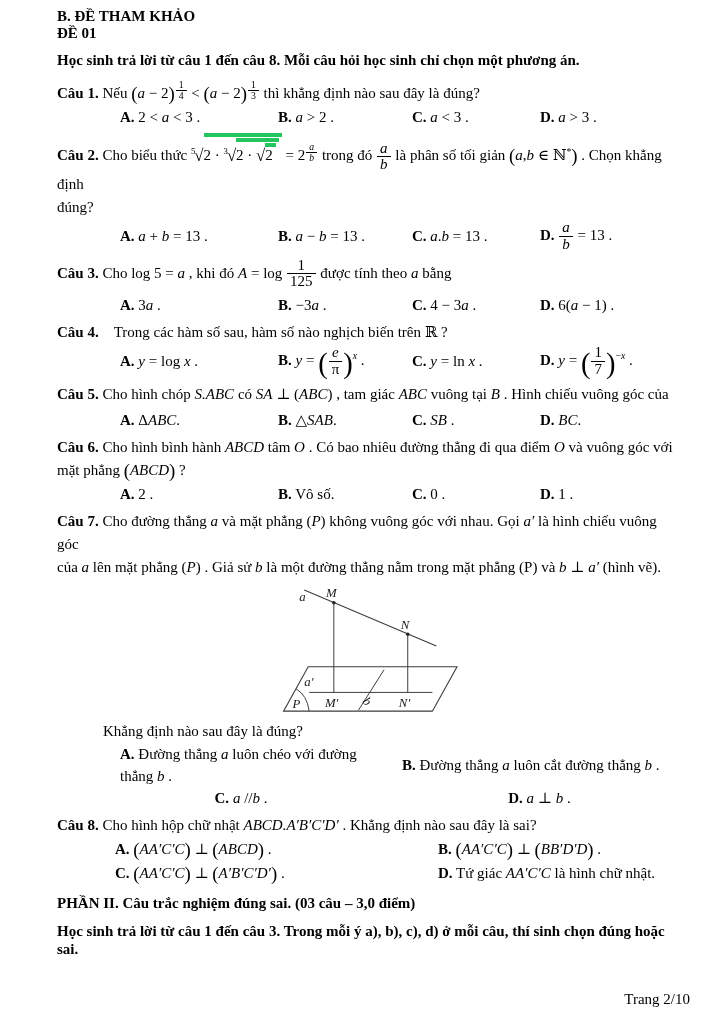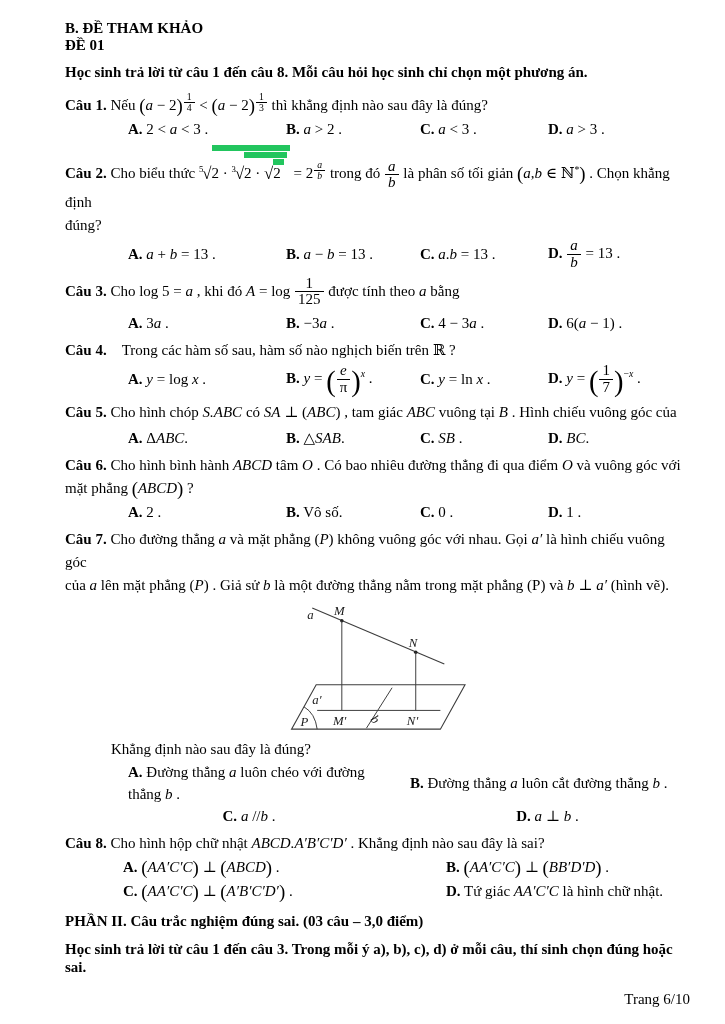--- a/index.html
+++ b/index.html
@@ -1,36 +1,36 @@
 <!DOCTYPE html>
 <html><head>
 <meta charset="utf-8">
 <style>
   html,body{margin:0;padding:0;background:#888;}
   .page{position:relative;width:725px;height:1024px;background:#ffffff;overflow:hidden;
         font-family:"Liberation Serif","DejaVu Serif",serif;font-size:15px;color:#000;}
-  .content{position:absolute;left:57px;top:20px;width:620px;margin-left:8px;}
+  .content{position:absolute;left:57px;top:8px;width:620px;}
   .bd{font-weight:bold;}
   .it{font-style:italic;}
   .hline{line-height:17px;}
   .note{font-weight:bold;margin-top:9px;line-height:18px;}
   .q{margin-top:5px;}
   .stem{line-height:23px;}
   .opts{display:grid;margin-left:63px;line-height:22px;margin-top:1px;align-items:center;}
   .opts4{grid-template-columns:158px 134px 128px auto;}
   .opts2a{grid-template-columns:242px auto;gap:40px;}
   .opts2b{grid-template-columns:300px auto;margin-left:58px;gap:23px;}
   .frac{display:inline-block;vertical-align:middle;text-align:center;line-height:1.05;padding:0 1px;}
   .frac .num{display:block;border-bottom:1px solid #000;padding:0 3px;}
   .frac .den{display:block;padding:0 3px;}
   sup.msup{display:inline-block;vertical-align:0.55em;font-size:0.65em;line-height:1;}
   .root{display:inline-block;white-space:nowrap;line-height:1;}
   .root .ridx{font-size:0.58em;vertical-align:0.75em;margin-right:-1px;}
   .root .rsign{font-size:1.12em;position:relative;top:0.05em;}
-  .root .rbar{display:inline-block;border-top:6px solid #22c55e;padding:1px 3px 0 0;font-family:Liberation Serif, serif;}
+  .root .rbar{display:inline-block;border-top:4px solid #22c55e;padding:1px 3px 0 0;font-family:Liberation Serif, serif;}
   .tp1{font-size:1.25em;line-height:0;vertical-align:-0.08em;}
   .tp2{font-size:1.9em;line-height:0;vertical-align:-0.3em;font-weight:400;}
   .afterfig{margin-left:46px;line-height:21px;}
   .fig{margin:4px 0 0 223px;width:220px;height:138px;}
   .part2{margin-top:10px;font-weight:bold;line-height:19px;}
   .footer{position:absolute;right:35px;bottom:16px;font-size:15px;}
   svg text{font-family:"Liberation Serif","DejaVu Serif",serif;font-style:italic;font-size:13px;fill:#1a1a1a;}
 </style>
 </head>
 <body>
@@ -151,14 +151,14 @@
         <div><span class="bd">C.</span><span> </span><span class="tp1">(</span><span class="it">AA′C′C</span><span class="tp1">)</span><span> ⊥ </span><span class="tp1">(</span><span class="it">A′B′C′D′</span><span class="tp1">)</span><span> .</span></div>
         <div><span class="bd">D.</span><span> Tứ giác </span><span class="it">AA′C′C</span><span> là hình chữ nhật.</span></div>
       </div>
     </div>
 
     <div class="part2">PHẦN II. Câu trắc nghiệm đúng sai. (03 câu – 3,0 điểm)</div>
     <div class="note">Học sinh trả lời từ câu 1 đến câu 3. Trong mỗi ý a), b), c), d) ở mỗi câu, thí sinh chọn đúng hoặc sai.</div>
 
   </div>
 
-  <div class="footer">Trang 6/10</div>
+  <div class="footer">Trang 2/10</div>
 </div>
 
 </body></html>

